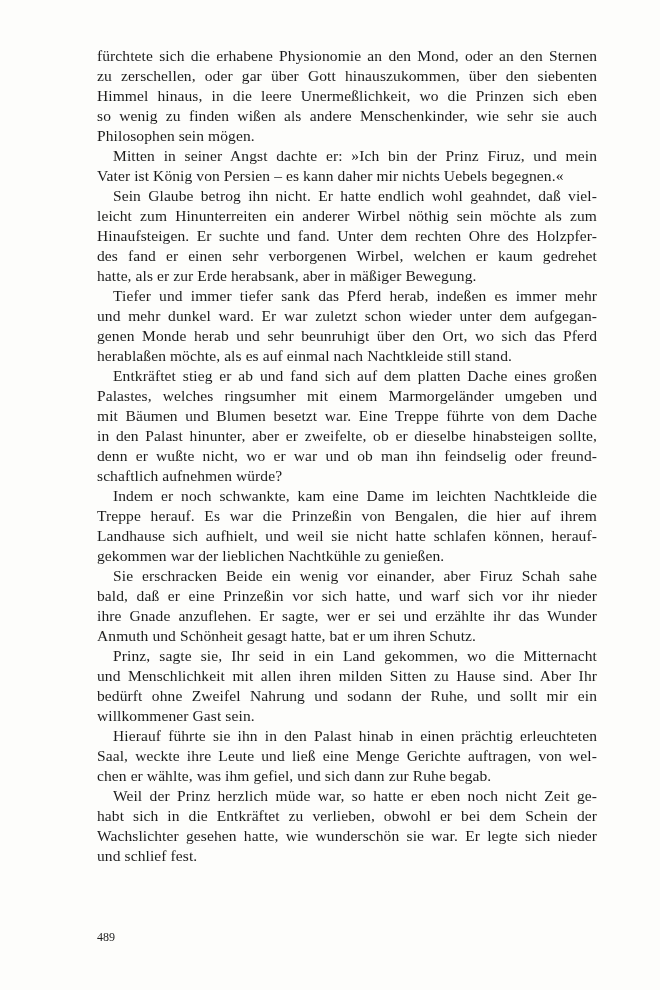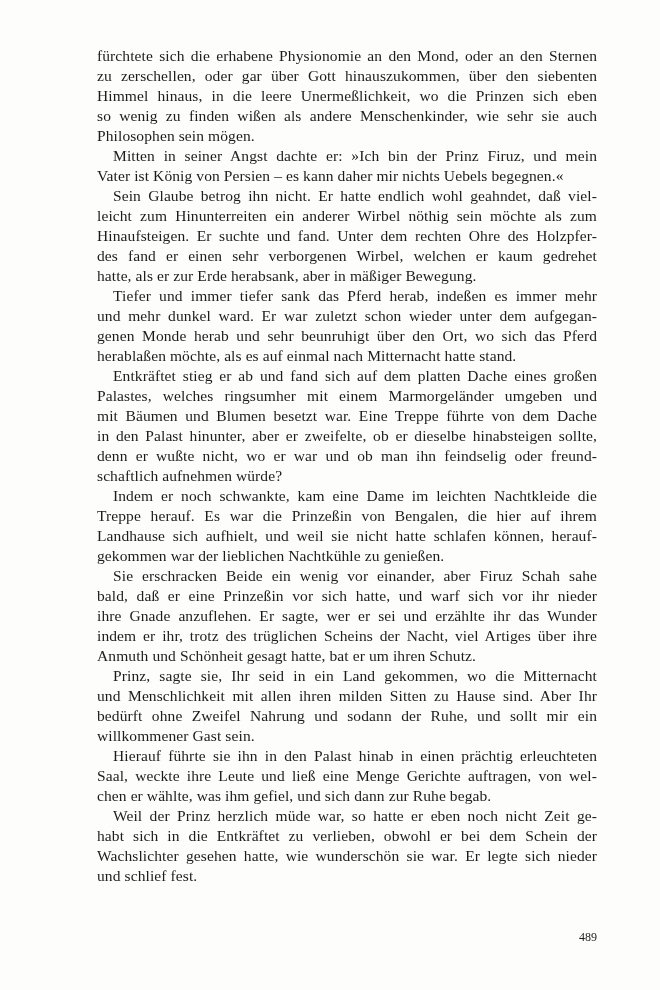--- a/index.html
+++ b/index.html
@@ -39,21 +39,20 @@
     text-align-last: left;
   }
   .line.indent {
     text-indent: 16px;
   }
   .page-number {
     position: absolute;
     left: 97px;
     top: 930px;
     width: 500px;
-    text-align: right;
     font-size: 12px;
     line-height: 14px;
     color: var(--ink, #1c1c1c);
   }
 </style>
 </head>
 <body>
 
 <div class="page">
   <div class="text-block" id="text-block">
@@ -72,41 +71,40 @@
         <div class="line indent">Sein Glaube betrog ihn nicht. Er hatte endlich wohl geahndet, daß viel-</div>
         <div class="line">leicht zum Hinunterreiten ein anderer Wirbel nöthig sein möchte als zum</div>
         <div class="line">Hinaufsteigen. Er suchte und fand. Unter dem rechten Ohre des Holzpfer-</div>
         <div class="line">des fand er einen sehr verborgenen Wirbel, welchen er kaum gedrehet</div>
         <div class="line last">hatte, als er zur Erde herabsank, aber in mäßiger Bewegung.</div>
       </div>
       <div class="para">
         <div class="line indent">Tiefer und immer tiefer sank das Pferd herab, indeßen es immer mehr</div>
         <div class="line">und mehr dunkel ward. Er war zuletzt schon wieder unter dem aufgegan-</div>
         <div class="line">genen Monde herab und sehr beunruhigt über den Ort, wo sich das Pferd</div>
-        <div class="line last">herablaßen möchte, als es auf einmal nach Mitternacht hatte stand.</div>
+        <div class="line last">herablaßen möchte, als es auf einmal nach Nachtkleide still stand.</div>
       </div>
       <div class="para">
         <div class="line indent">Entkräftet stieg er ab und fand sich auf dem platten Dache eines großen</div>
         <div class="line">Palastes, welches ringsumher mit einem Marmorgeländer umgeben und</div>
         <div class="line">mit Bäumen und Blumen besetzt war. Eine Treppe führte von dem Dache</div>
         <div class="line">in den Palast hinunter, aber er zweifelte, ob er dieselbe hinabsteigen sollte,</div>
         <div class="line">denn er wußte nicht, wo er war und ob man ihn feindselig oder freund-</div>
         <div class="line last">schaftlich aufnehmen würde?</div>
       </div>
       <div class="para">
         <div class="line indent">Indem er noch schwankte, kam eine Dame im leichten Nachtkleide die</div>
         <div class="line">Treppe herauf. Es war die Prinzeßin von Bengalen, die hier auf ihrem</div>
         <div class="line">Landhause sich aufhielt, und weil sie nicht hatte schlafen können, herauf-</div>
         <div class="line last">gekommen war der lieblichen Nachtkühle zu genießen.</div>
       </div>
       <div class="para">
         <div class="line indent">Sie erschracken Beide ein wenig vor einander, aber Firuz Schah sahe</div>
         <div class="line">bald, daß er eine Prinzeßin vor sich hatte, und warf sich vor ihr nieder</div>
         <div class="line">ihre Gnade anzuflehen. Er sagte, wer er sei und erzählte ihr das Wunder</div>
-        <div class="line">indem er ihr, trotz des trüglichen Scheins der Nacht, viel Artiges über ihre</div>
         <div class="line last">Anmuth und Schönheit gesagt hatte, bat er um ihren Schutz.</div>
       </div>
       <div class="para">
         <div class="line indent">Prinz, sagte sie, Ihr seid in ein Land gekommen, wo die Mitternacht</div>
         <div class="line">und Menschlichkeit mit allen ihren milden Sitten zu Hause sind. Aber Ihr</div>
         <div class="line">bedürft ohne Zweifel Nahrung und sodann der Ruhe, und sollt mir ein</div>
         <div class="line last">willkommener Gast sein.</div>
       </div>
       <div class="para">
         <div class="line indent">Hierauf führte sie ihn in den Palast hinab in einen prächtig erleuchteten</div>

